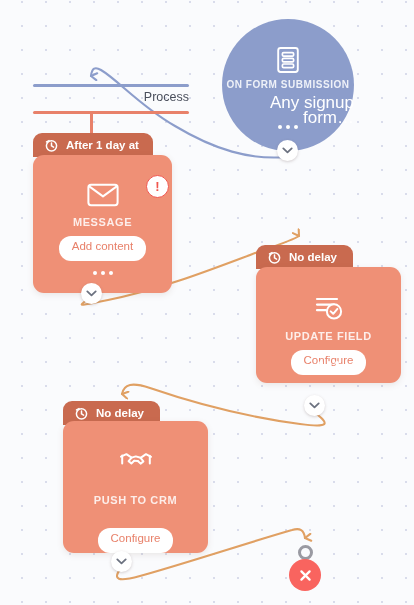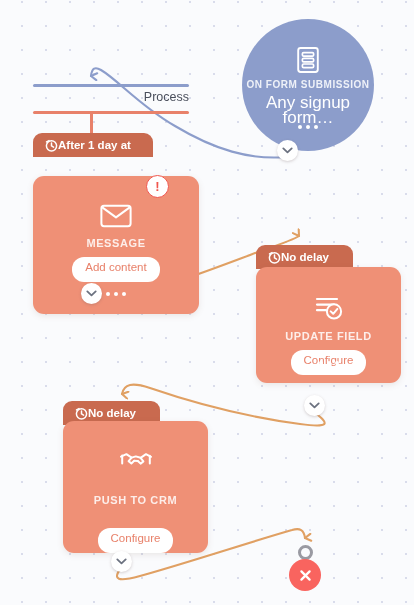--- a/index.html
+++ b/index.html
@@ -13,24 +13,23 @@
     background-color:#fafbfd;
     background-image:radial-gradient(#d9dceb 1.1px, transparent 1.2px);
     background-size:24px 24px;
     background-position:10px 14px;
   }
   #edges{position:absolute;left:0;top:0;width:414px;height:605px;pointer-events:none;}
 
   
   .trigger{
     position:absolute;border-radius:50%;
-    background:#8c9dcb;color:#fff;text-align:center;
+    background:#8c9dcb;color:#fff;text-align:right;
     display:flex;flex-direction:column;align-items:center;justify-content:center;
     box-sizing:border-box;
-    margin-left:20px;
   }
   .trigger .tr-icon{margin-bottom:5px;line-height:0;}
   .trigger .tr-title{
     font-size:10px;font-weight:700;letter-spacing:.55px;line-height:12px;
     text-transform:uppercase;color:#eef1f8;
   }
   .trigger .tr-sub{
     font-size:17px;line-height:15px;margin-top:4px;color:#ffffff;
   }
 
@@ -42,21 +41,21 @@
     position:absolute;text-align:right;font-size:12.5px;color:#4a4f5c;
     background:transparent;
   }
   .proc-stem{position:absolute;width:3px;background:#e8816a;}
 
   
   .node{position:absolute;}
   .badge{
     position:absolute;left:0;top:0;height:24px;
     background:#c96a4f;border-radius:9px 9px 0 0;
-    display:flex;align-items:center;gap:0;
+    display:flex;align-items:center;gap:8px;
     padding:0 12px;box-sizing:border-box;
     color:#fff;font-size:11.5px;font-weight:700;white-space:nowrap;
   }
   .badge .clock{line-height:0;}
   .card{
     position:absolute;left:0;
     background:#ef9076;border-radius:11px;
     box-shadow:0 2px 6px rgba(120,90,80,.13);
     display:flex;flex-direction:column;align-items:center;
     box-sizing:border-box;
@@ -158,21 +157,21 @@
     <div class="badge" style="width:120px;">
       <span class="clock">
         <svg width="13" height="13" viewBox="0 0 13 13">
           <circle cx="6.5" cy="6.8" r="5.1" fill="none" stroke="#fff" stroke-width="1.5"></circle>
           <path d="M6.5,3.9 L6.5,6.9 L8.6,8.1" fill="none" stroke="#fff" stroke-width="1.5" stroke-linecap="round"></path>
           <path d="M1.5,3.0 L4.0,1.6" fill="none" stroke="#fff" stroke-width="1.5" stroke-linecap="round"></path>
         </svg>
       </span>
       <span>After 1 day at</span>
     </div>
-    <div class="card" style="top:22px;width:166px;height:138px;margin-top:21px;">
+    <div class="card" style="top:22px;width:139px;height:138px;">
       <span class="n-icon">
         <svg width="32" height="24" viewBox="0 0 32 24">
           <rect x="1.4" y="1.8" width="29.2" height="20.4" rx="2.6" fill="none" stroke="#ffffff" stroke-width="2"></rect>
           <path d="M2.6,3.6 L16,13.4 L29.4,3.6" fill="none" stroke="#ffffff" stroke-width="2" stroke-linecap="round" stroke-linejoin="round"></path>
         </svg>
       </span>
       <div class="n-title">MESSAGE</div>
       <div class="pill">Add content</div>
       <div class="dots" style="bottom:18px;">
         <span></span><span></span><span></span>

